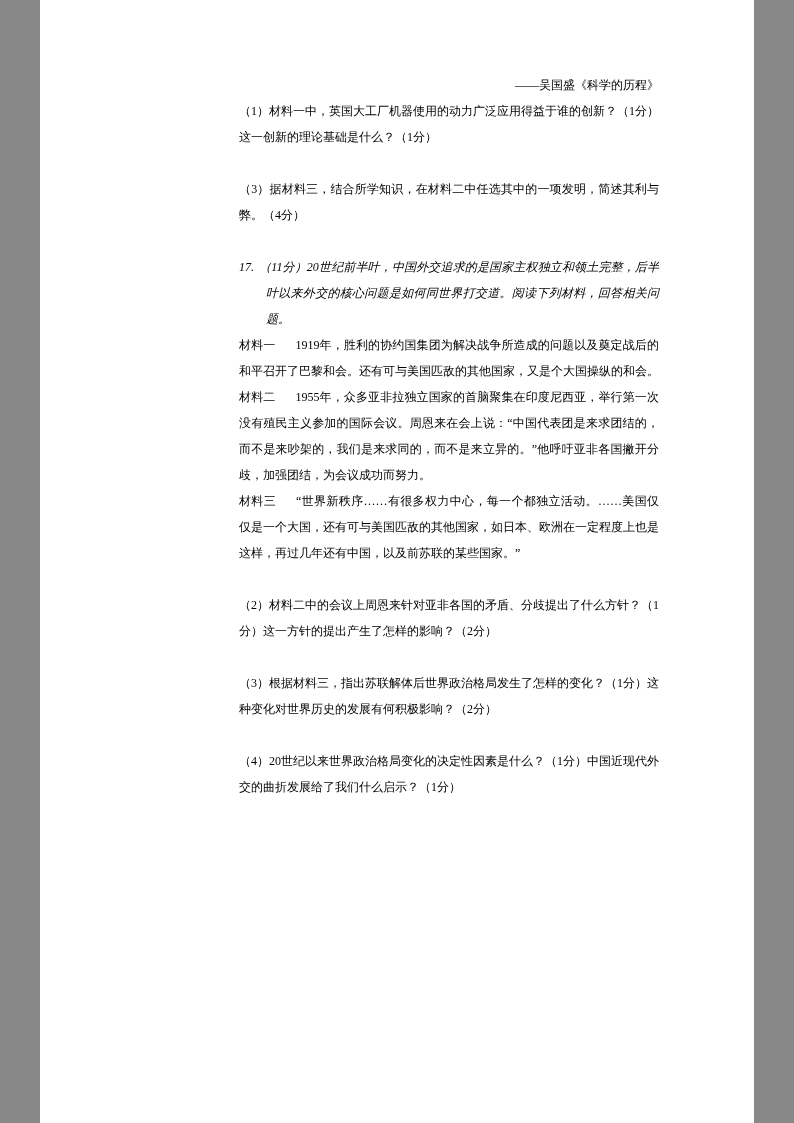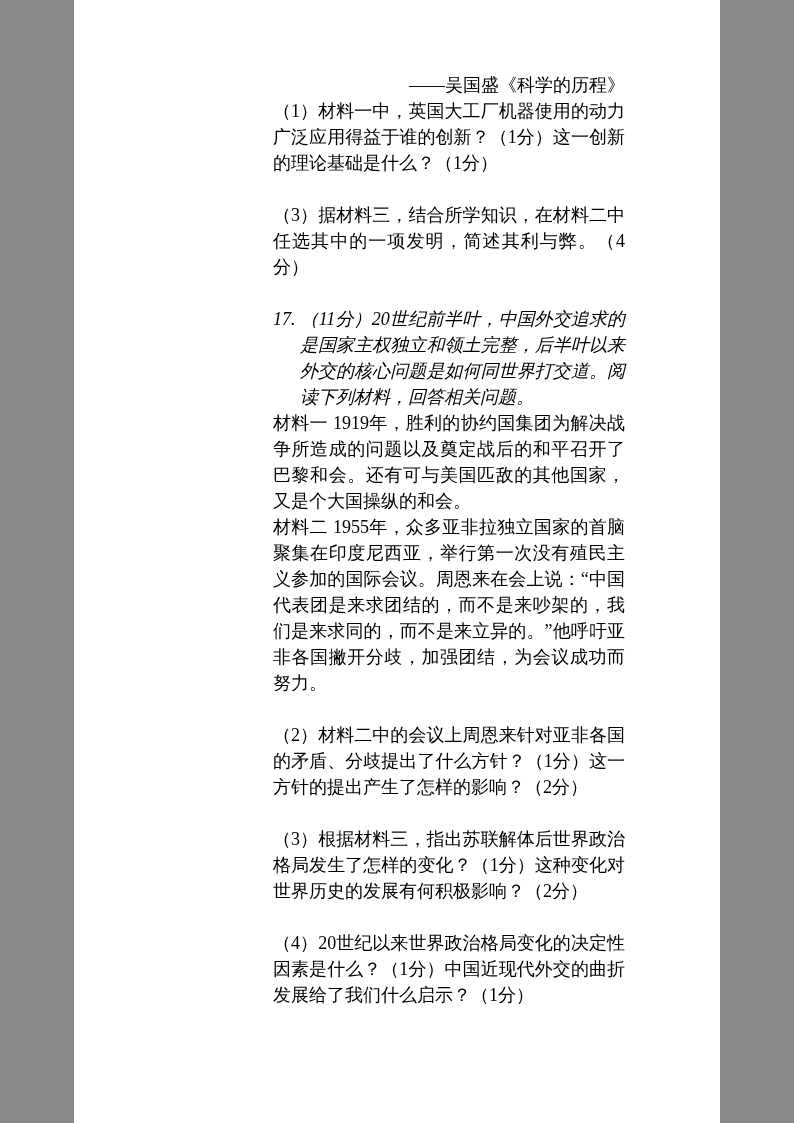--- a/index.html
+++ b/index.html
@@ -2,27 +2,27 @@
 <html><head>
 <meta charset="utf-8">
 <style>
   html, body {
     margin: 0;
     padding: 0;
     background: #888;
   }
   .page {
     position: relative;
-    width: 646px;
+    width: 714px;
     height: 1123px;
     margin: 0 auto;
     background: #ffffff;
     color: #000000;
     font-family: "Liberation Serif", "DejaVu Serif", serif;
-    font-size: 18px;
+    font-size: 12px;
     line-height: 26px;
     box-sizing: border-box;
     padding: 72px 95px 0 199px;
     overflow: hidden;
   }
   .page p {
     margin: 0;
     text-align: justify;
   }
   .attr {
@@ -35,21 +35,21 @@
   .qnum-hang {
     margin-left: -27px;
     padding-left: 27px;
     text-indent: -27px;
     font-style: italic;
   }
   .qnum {
     margin-right: 5px;
   }
   .material-label {
-    margin-right: 5px;
+    margin-right: 20px;
   }
 </style>
 </head>
 <body>
 
 <main class="page">
 
   <section>
     <p class="attr">——吴国盛《科学的历程》</p>
     <p>（1）材料一中，英国大工厂机器使用的动力广泛应用得益于谁的创新？（1分）这一创新的理论基础是什么？（1分）</p>
@@ -62,20 +62,23 @@
     </p>
 
     <p>
       <span class="material-label">材料一</span><span>1919年，胜利的协约国集团为解决战争所造成的问题以及奠定战后的和平召开了巴黎和会。还有可与美国匹敌的其他国家，又是个大国操纵的和会。</span>
     </p>
 
     <p>
       <span class="material-label">材料二</span><span>1955年，众多亚非拉独立国家的首脑聚集在印度尼西亚，举行第一次没有殖民主义参加的国际会议。周恩来在会上说：“中国代表团是来求团结的，而不是来吵架的，我们是来求同的，而不是来立异的。”他呼吁亚非各国撇开分歧，加强团结，为会议成功而努力。</span>
     </p>
 
+    <p>
+      <span class="material-label">材料三</span><span>“世界新秩序……有很多权力中心，每一个都独立活动。……美国仅仅是一个大国，还有可与美国匹敌的其他国家，如日本、欧洲在一定程度上也是这样，再过几年还有中国，以及前苏联的某些国家。”</span>
+    </p>
 
 
     <p class="gap-above">（2）材料二中的会议上周恩来针对亚非各国的矛盾、分歧提出了什么方针？（1分）这一方针的提出产生了怎样的影响？（2分）</p>
     <p class="gap-above">（3）根据材料三，指出苏联解体后世界政治格局发生了怎样的变化？（1分）这种变化对世界历史的发展有何积极影响？（2分）</p>
     <p class="gap-above">（4）20世纪以来世界政治格局变化的决定性因素是什么？（1分）中国近现代外交的曲折发展给了我们什么启示？（1分）</p>
   </section>
 
 </main>
 
 </body></html>

